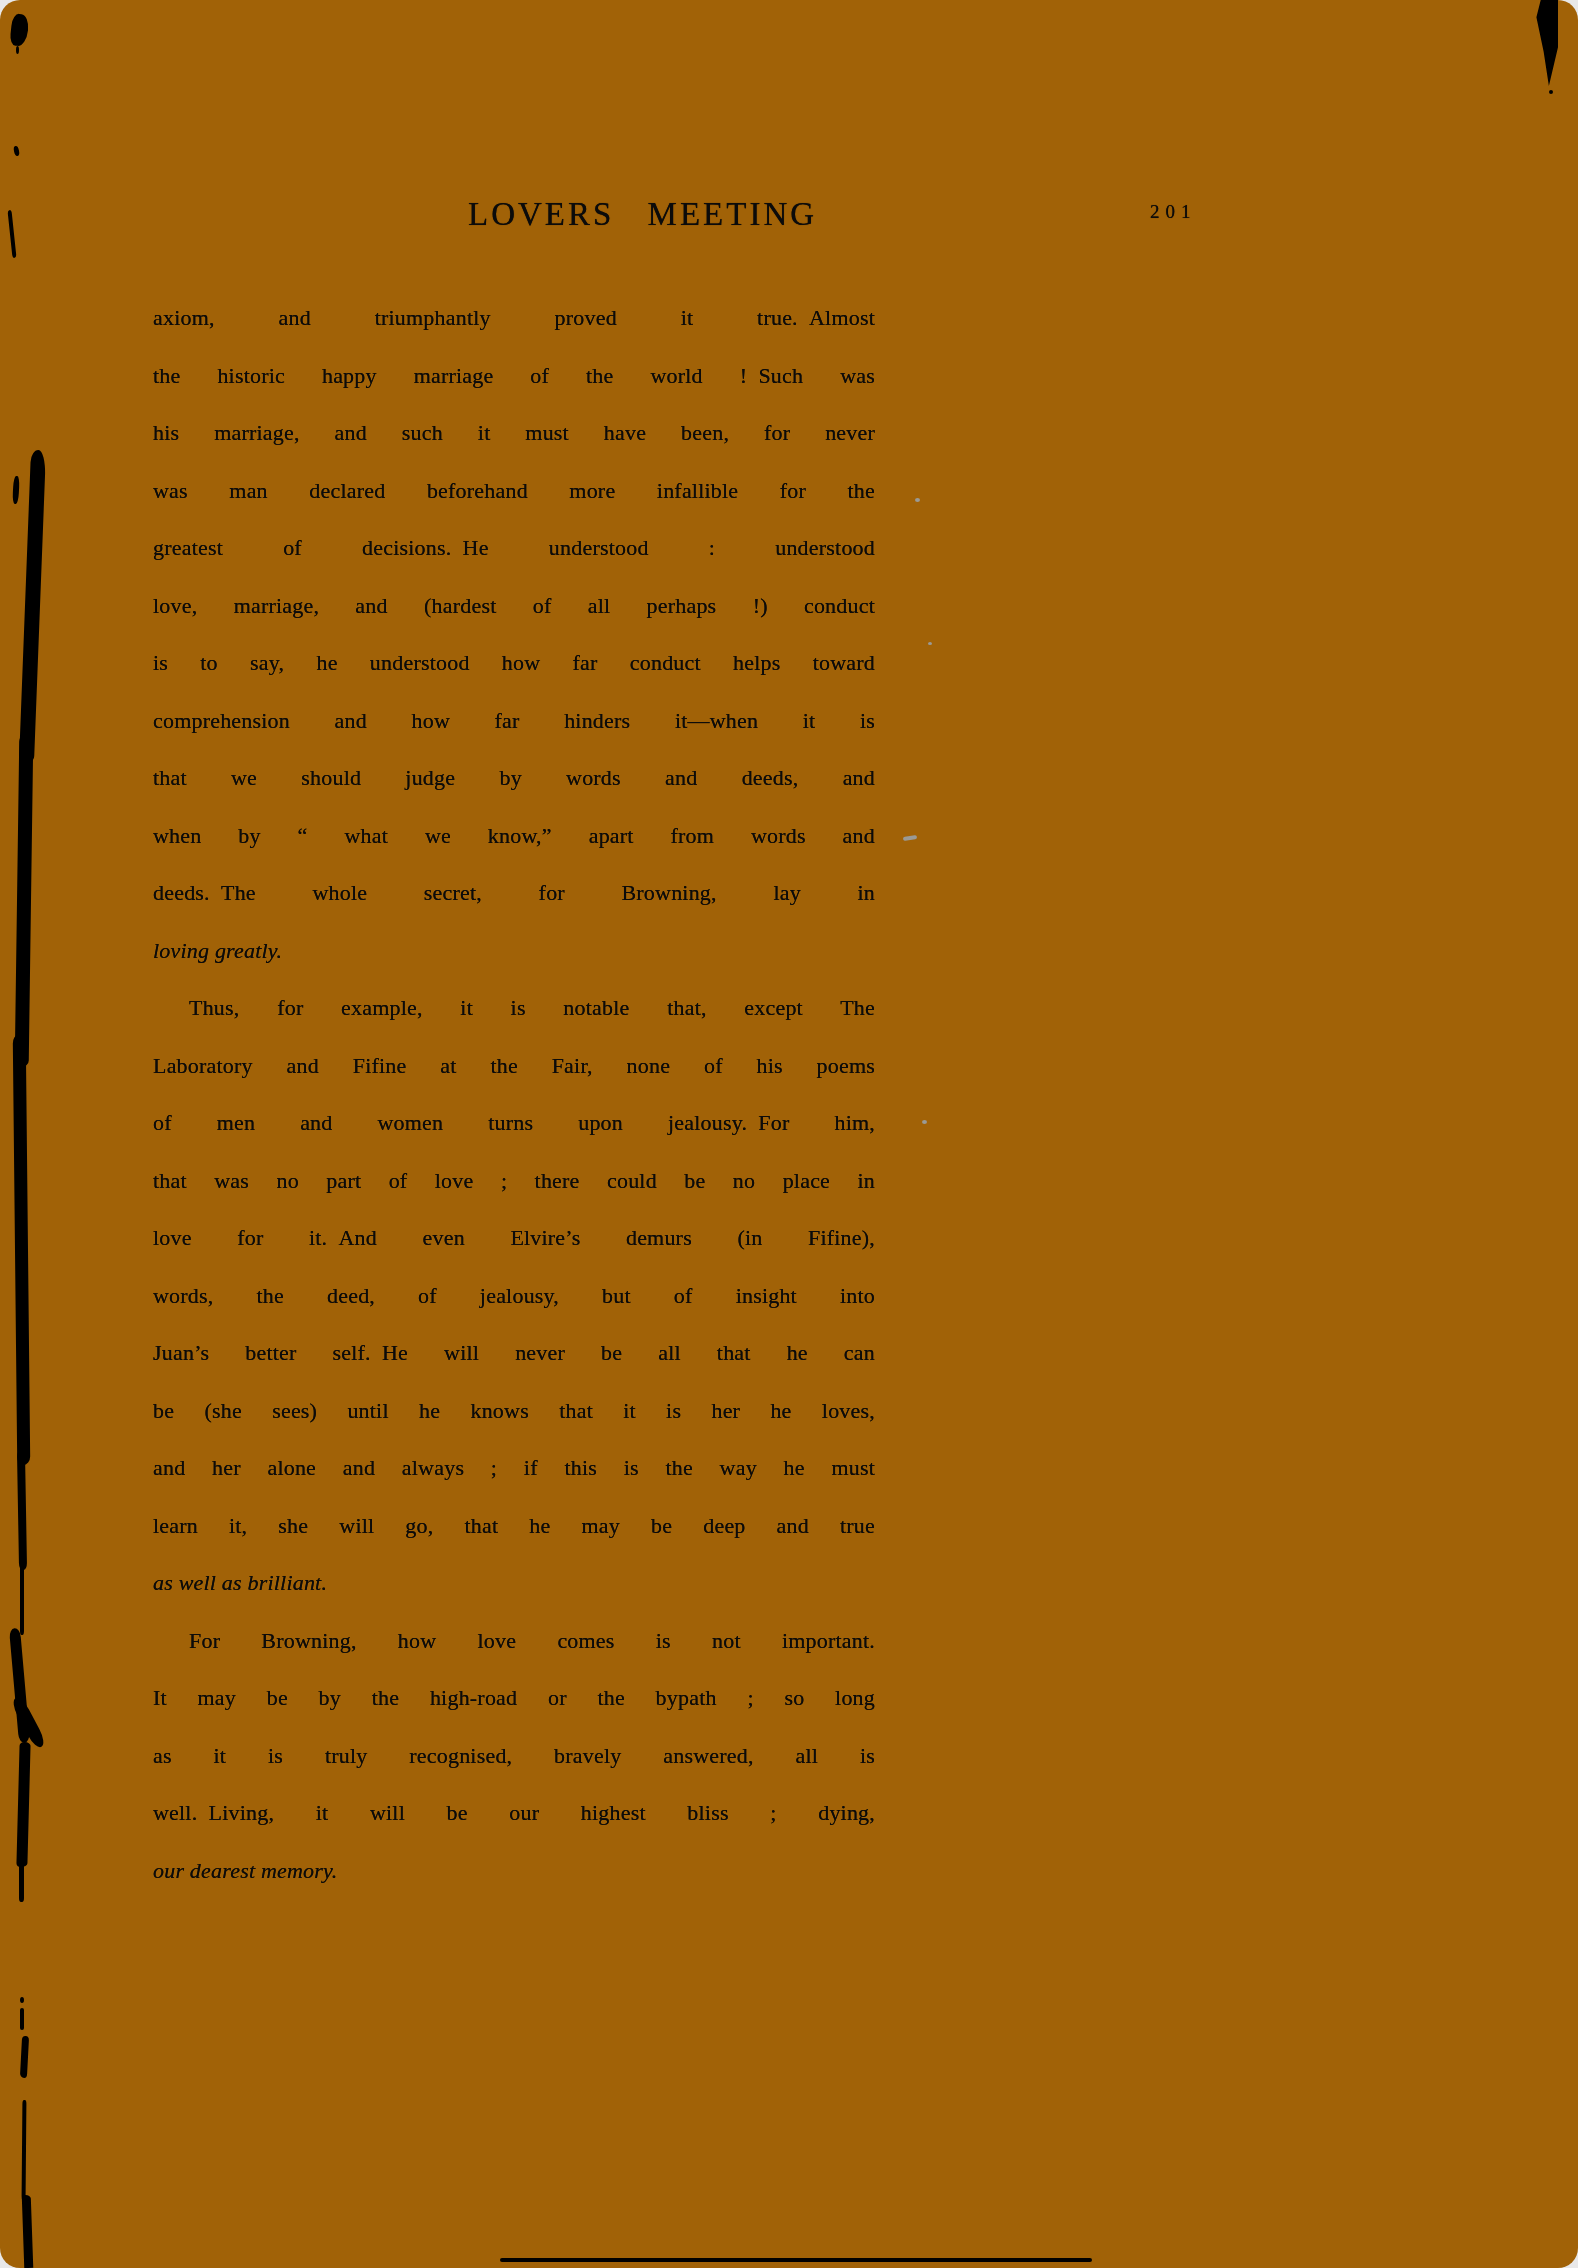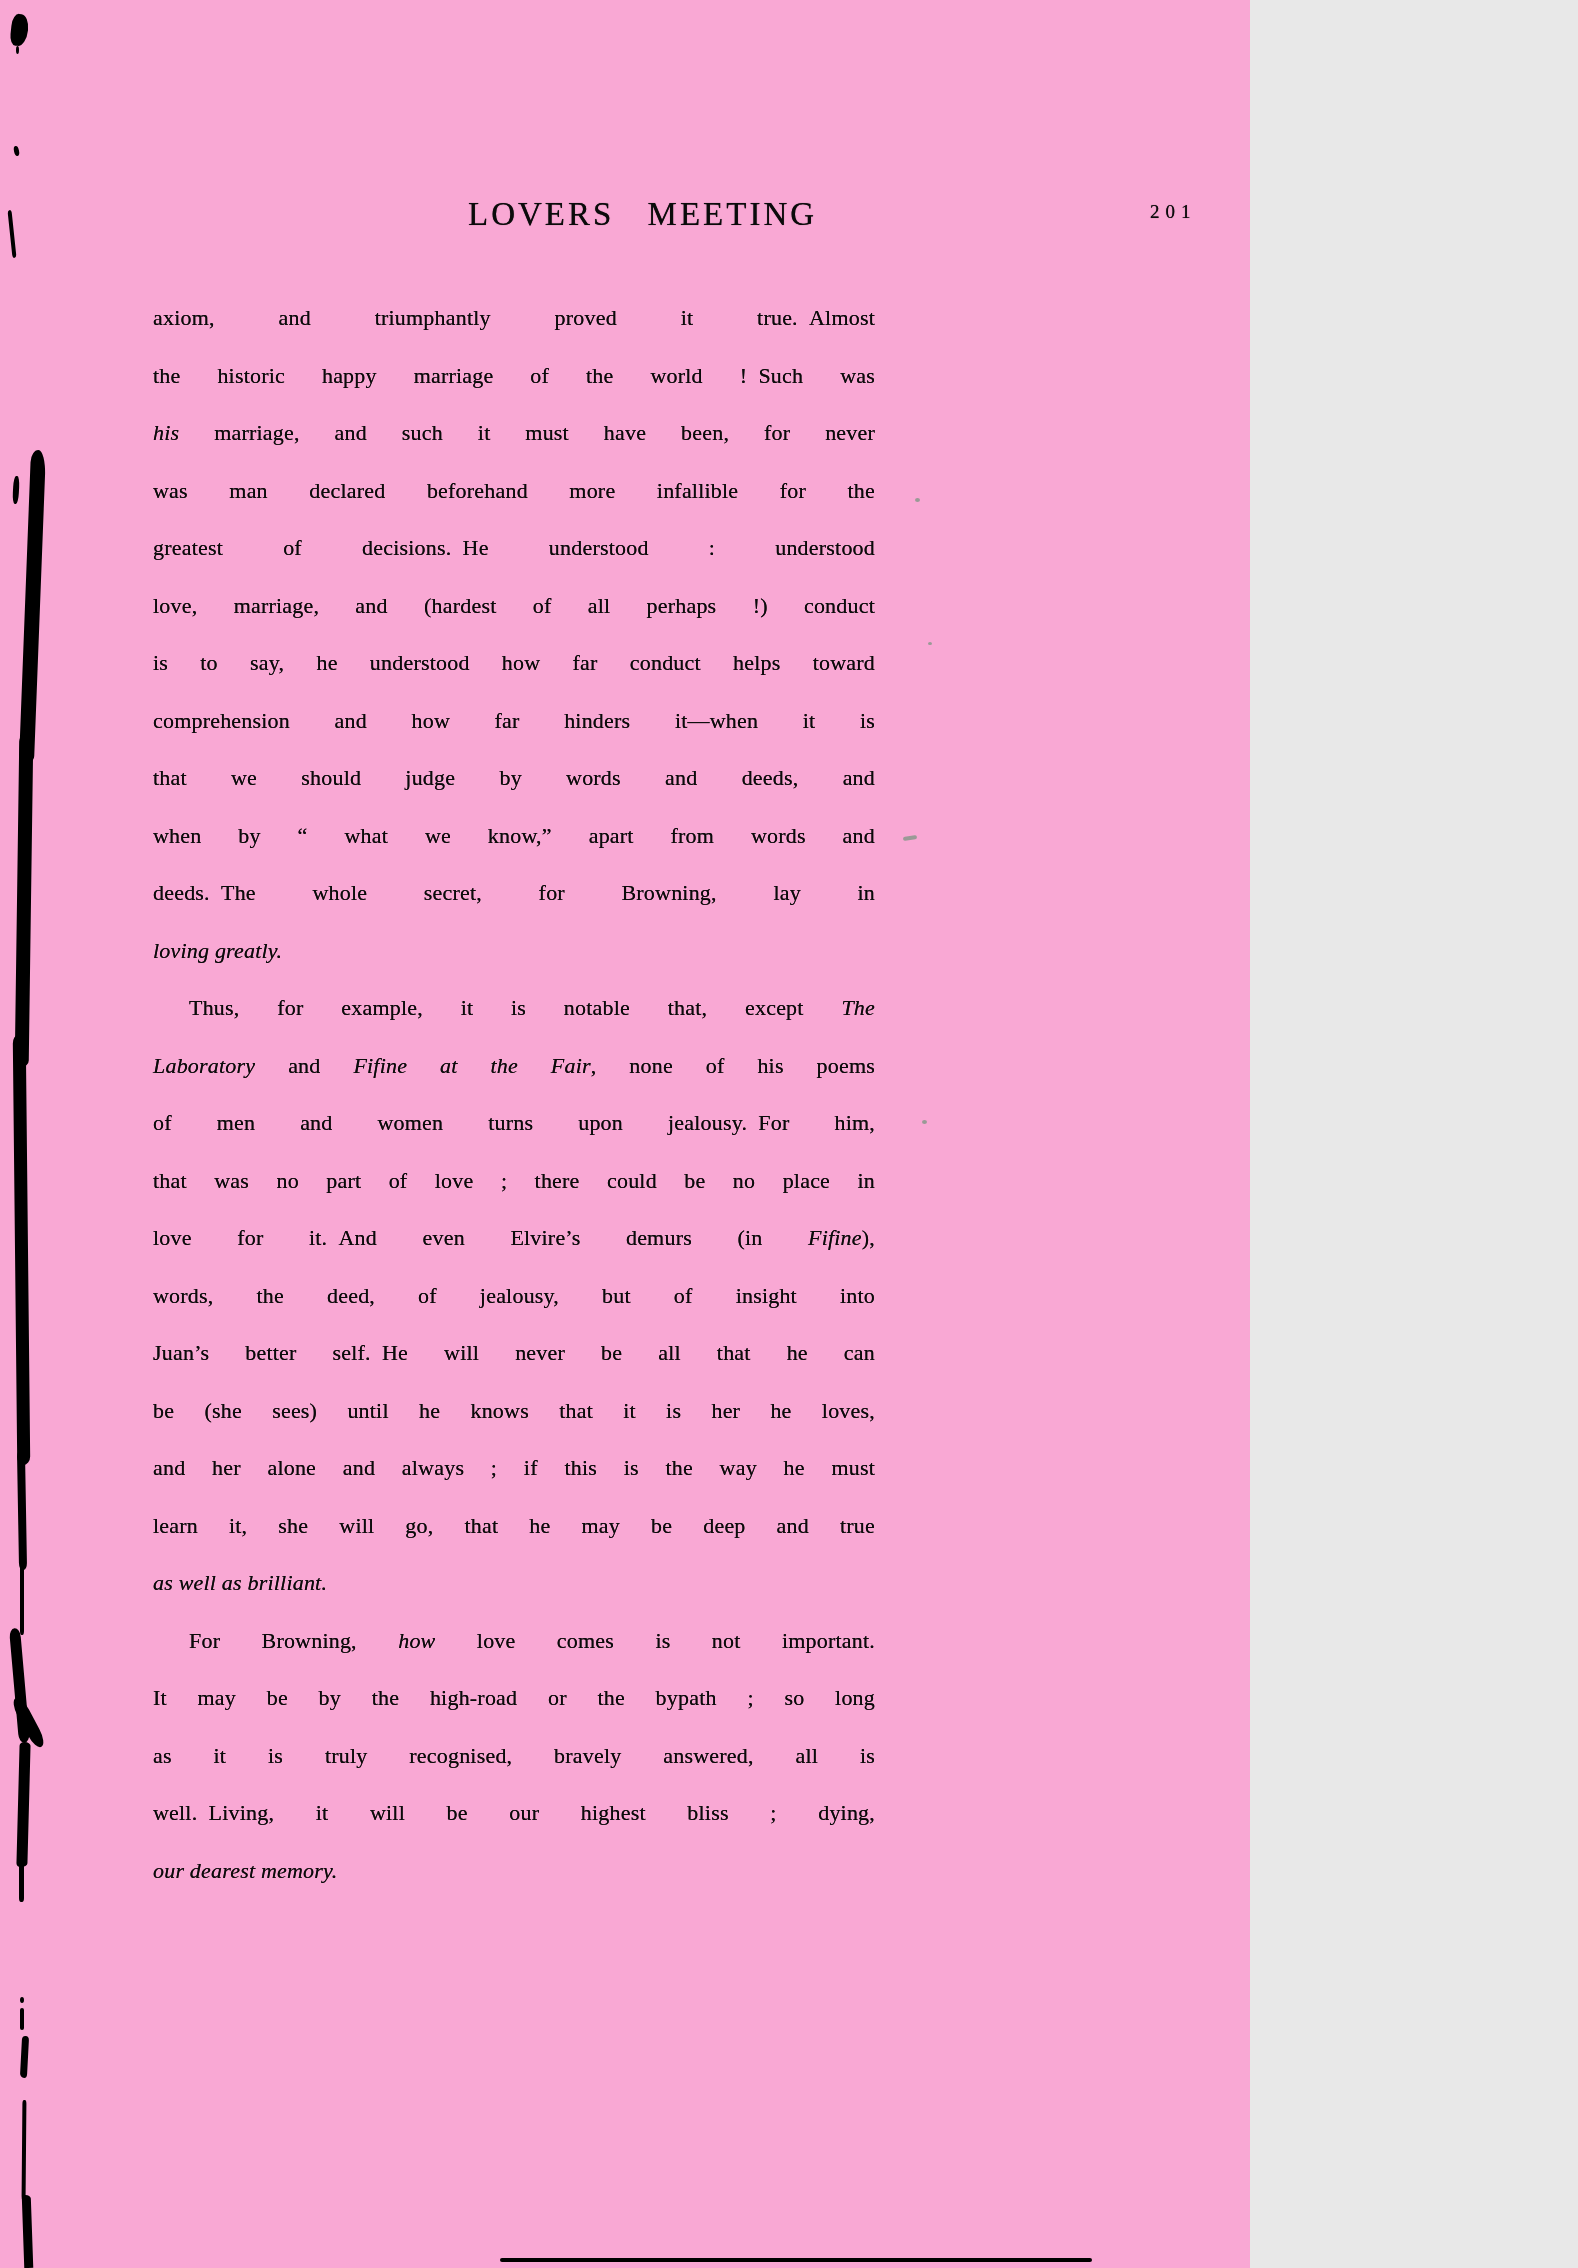--- a/index.html
+++ b/index.html
@@ -1,22 +1,23 @@
 <!DOCTYPE html>
 <html><head>
 <meta charset="utf-8">
 <style>
   html,body{margin:0;padding:0;background:#e8e8e8;}
   .page{
     position:relative;
-    width:1250px;height:2268px;
-    background:#f9a8d4;
+    width:1578px;height:2268px;
+    background:#a16207;
     overflow:hidden;
     font-family:"Liberation Serif","DejaVu Serif",serif;
     color:#0b0b0b;
+    border-radius:20px;
   }
   
   .running-title{
     position:absolute;left:468px;top:196px;
     font-size:33px;letter-spacing:3px;word-spacing:22px;
     text-shadow:0 0 0.7px rgba(0,0,0,.85);
     white-space:nowrap;
   }
   .page-number{
     position:absolute;left:1150px;top:201px;
@@ -30,21 +31,21 @@
     text-shadow:0 0 0.6px rgba(0,0,0,.8);
     letter-spacing:0.2px;
   }
   .line{
     height:57.5px;line-height:57.5px;
     text-align:justify;text-align-last:justify;
     white-space:normal;
   }
   .line.last{text-align-last:left;font-style:italic;}
   .line.indent{padding-left:36px;}
-  .it{font-style:italic;}
+  .it{}
   
   .ink{position:absolute;background:#000;}
   .blot-tl{left:11px;top:14px;width:17px;height:32px;border-radius:45% 55% 60% 40%;transform:rotate(6deg);}
   .blot-tl-drip{left:16px;top:46px;width:3px;height:8px;border-radius:50%;}
   .dot-l1{left:14px;top:146px;width:5px;height:10px;border-radius:50%;transform:rotate(-12deg);}
   .curve-l{left:10px;top:210px;width:4px;height:48px;border-radius:50%/8%;transform:rotate(-6deg);}
   .streak-a1{left:25px;top:450px;width:15px;height:312px;border-radius:50% 50% 30% 70%/4% 8% 2% 2%;transform:rotate(2.2deg);}
   .streak-a-dash{left:13px;top:476px;width:6px;height:28px;border-radius:40%;transform:rotate(3deg);}
   .streak-a2{left:17px;top:735px;width:14px;height:332px;border-radius:30% 70% 50% 50%/2%;transform:rotate(0.8deg);}
   .streak-b{left:15px;top:1035px;width:13px;height:430px;border-radius:40% 60% 55% 45%/2%;transform:rotate(-0.6deg);}

